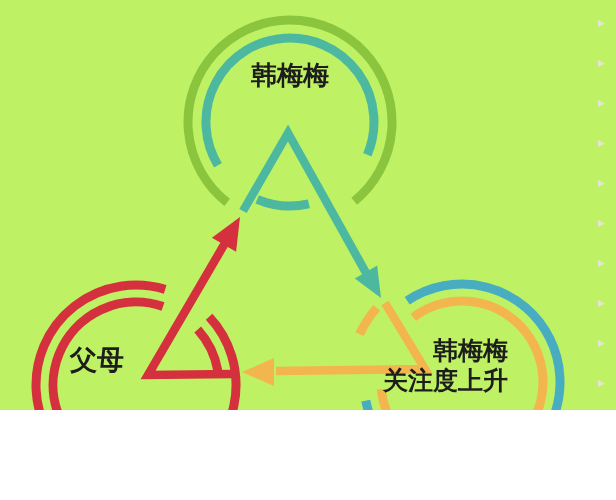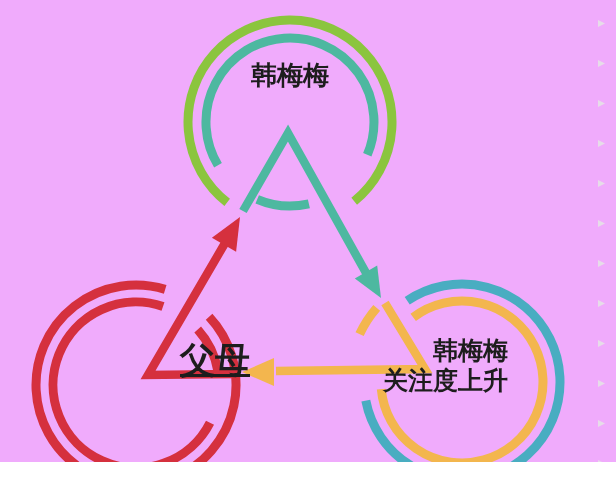--- a/index.html
+++ b/index.html
@@ -1,36 +1,36 @@
 <!DOCTYPE html>
 <html><head>
 <meta charset="utf-8">
 <style>
   html,body{margin:0;padding:0;background:#ffffff;}
   .canvas{
     position:relative;
-    width:616px;height:462px;
-    background:#f0abfc;
+    width:616px;height:410px;
+    background:#bef264;
     overflow:hidden;
     font-family:"DejaVu Sans","Liberation Sans",sans-serif;
   }
   .canvas svg{position:absolute;left:0;top:0;}
   .node-label{
     position:absolute;
     font-weight:700;
     color:#1d1d1d;
     white-space:nowrap;
   }
   .label-top{
     left:190px;top:59px;width:200px;
     text-align:center;font-size:26px;line-height:33px;
   }
   .label-left{
     left:70px;top:341px;width:180px;
-    text-align:right;font-size:35px;line-height:38px;text-decoration:underline;
+    text-align:left;font-size:27px;line-height:38px;
   }
   .label-right{
     left:330px;top:336px;width:178px;
     text-align:right;font-size:25px;line-height:30px;
   }
 </style>
 </head>
 <body>
 
 <div class="canvas">

